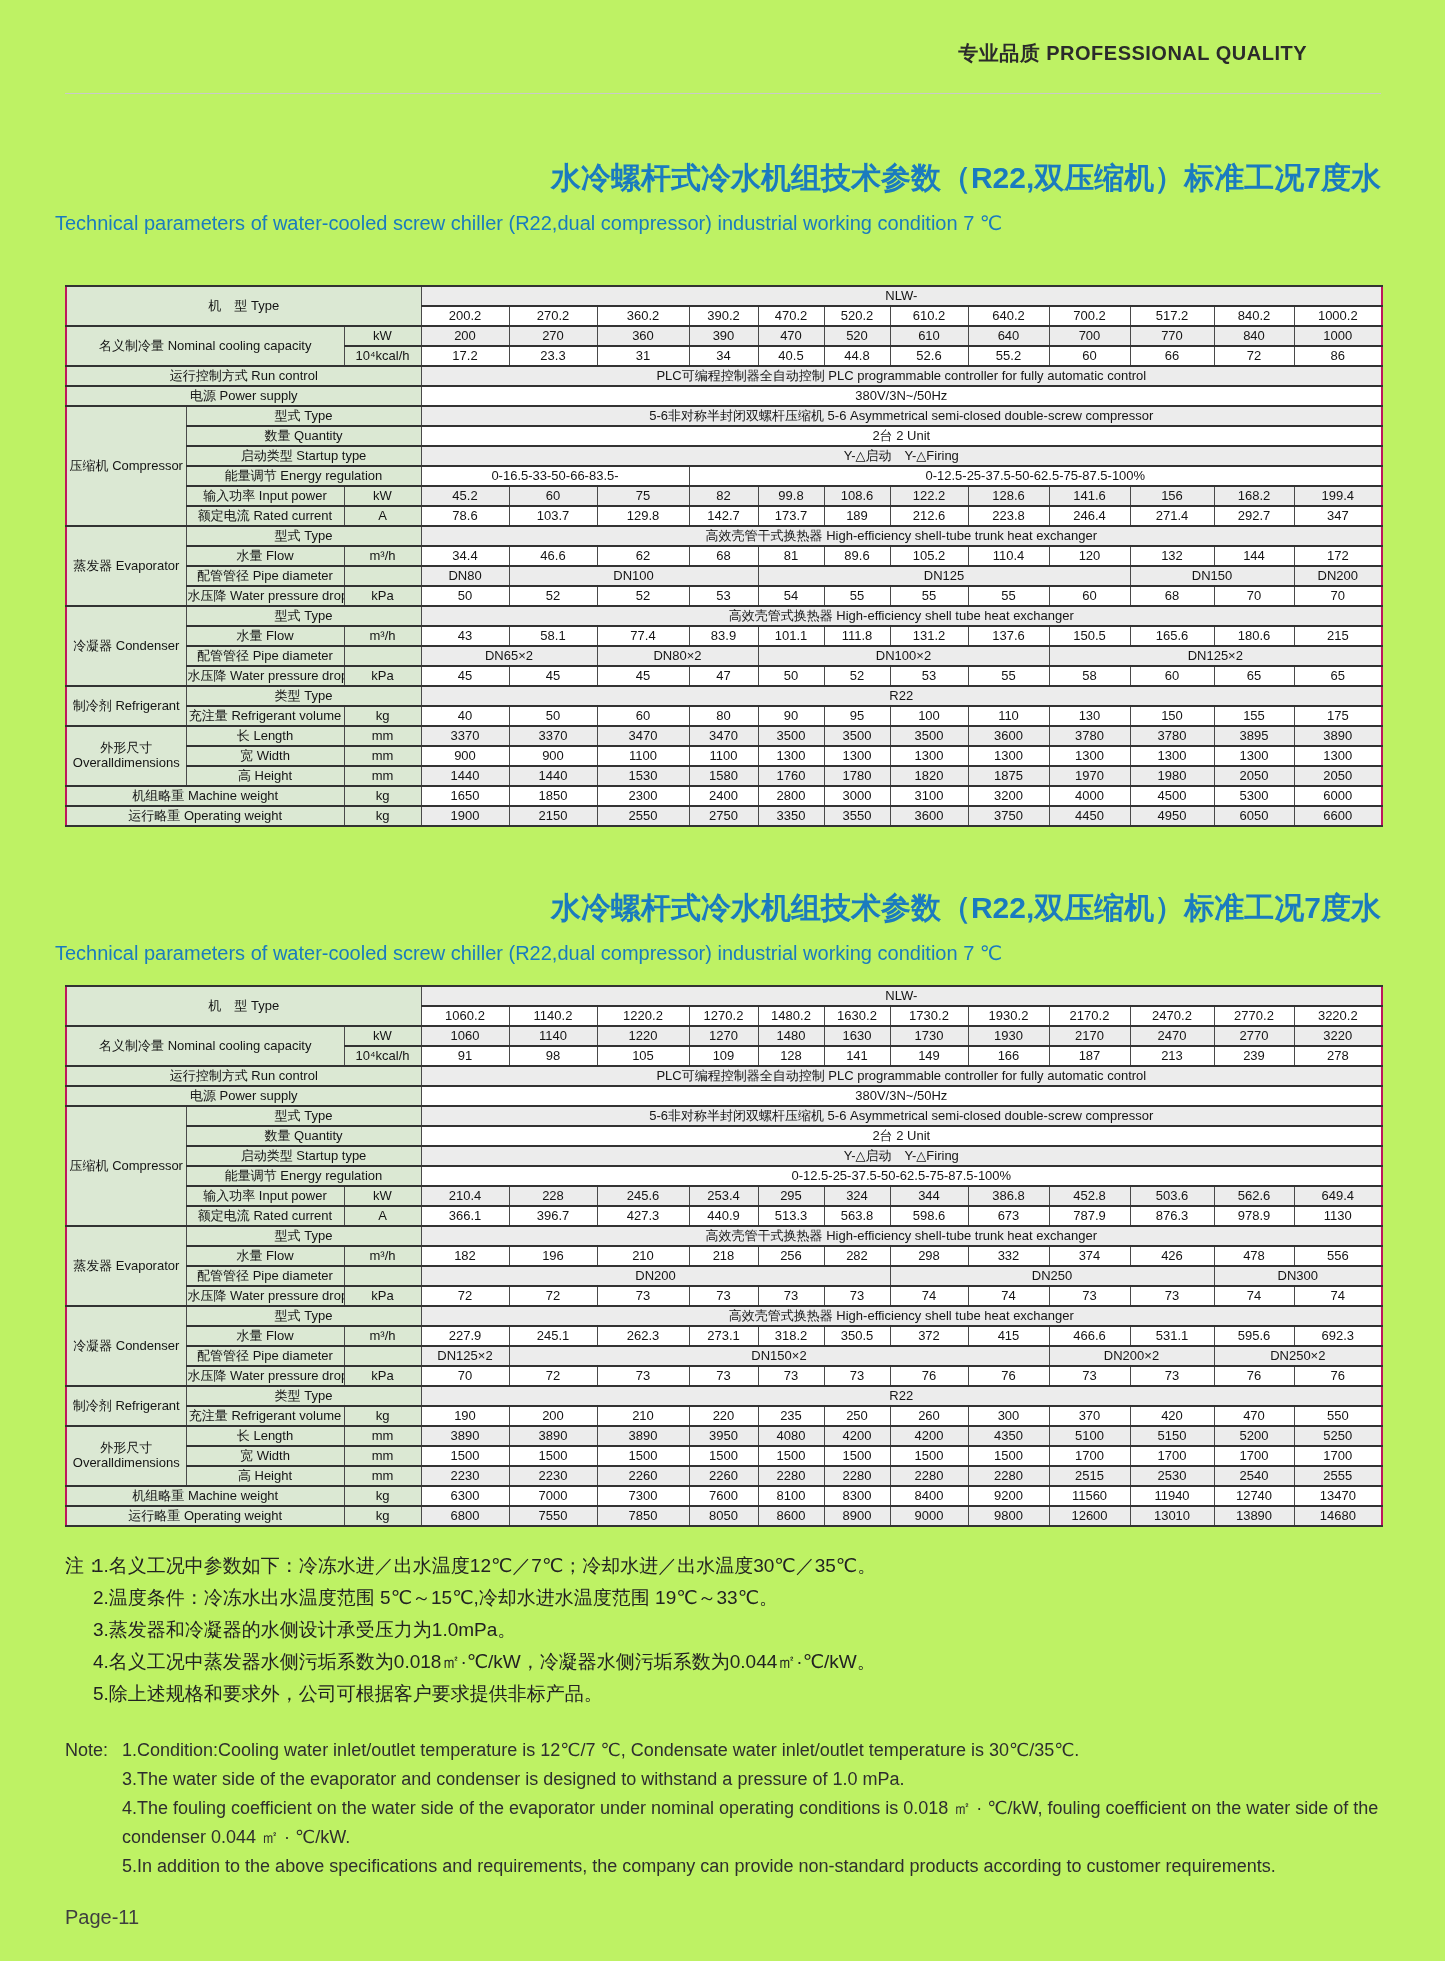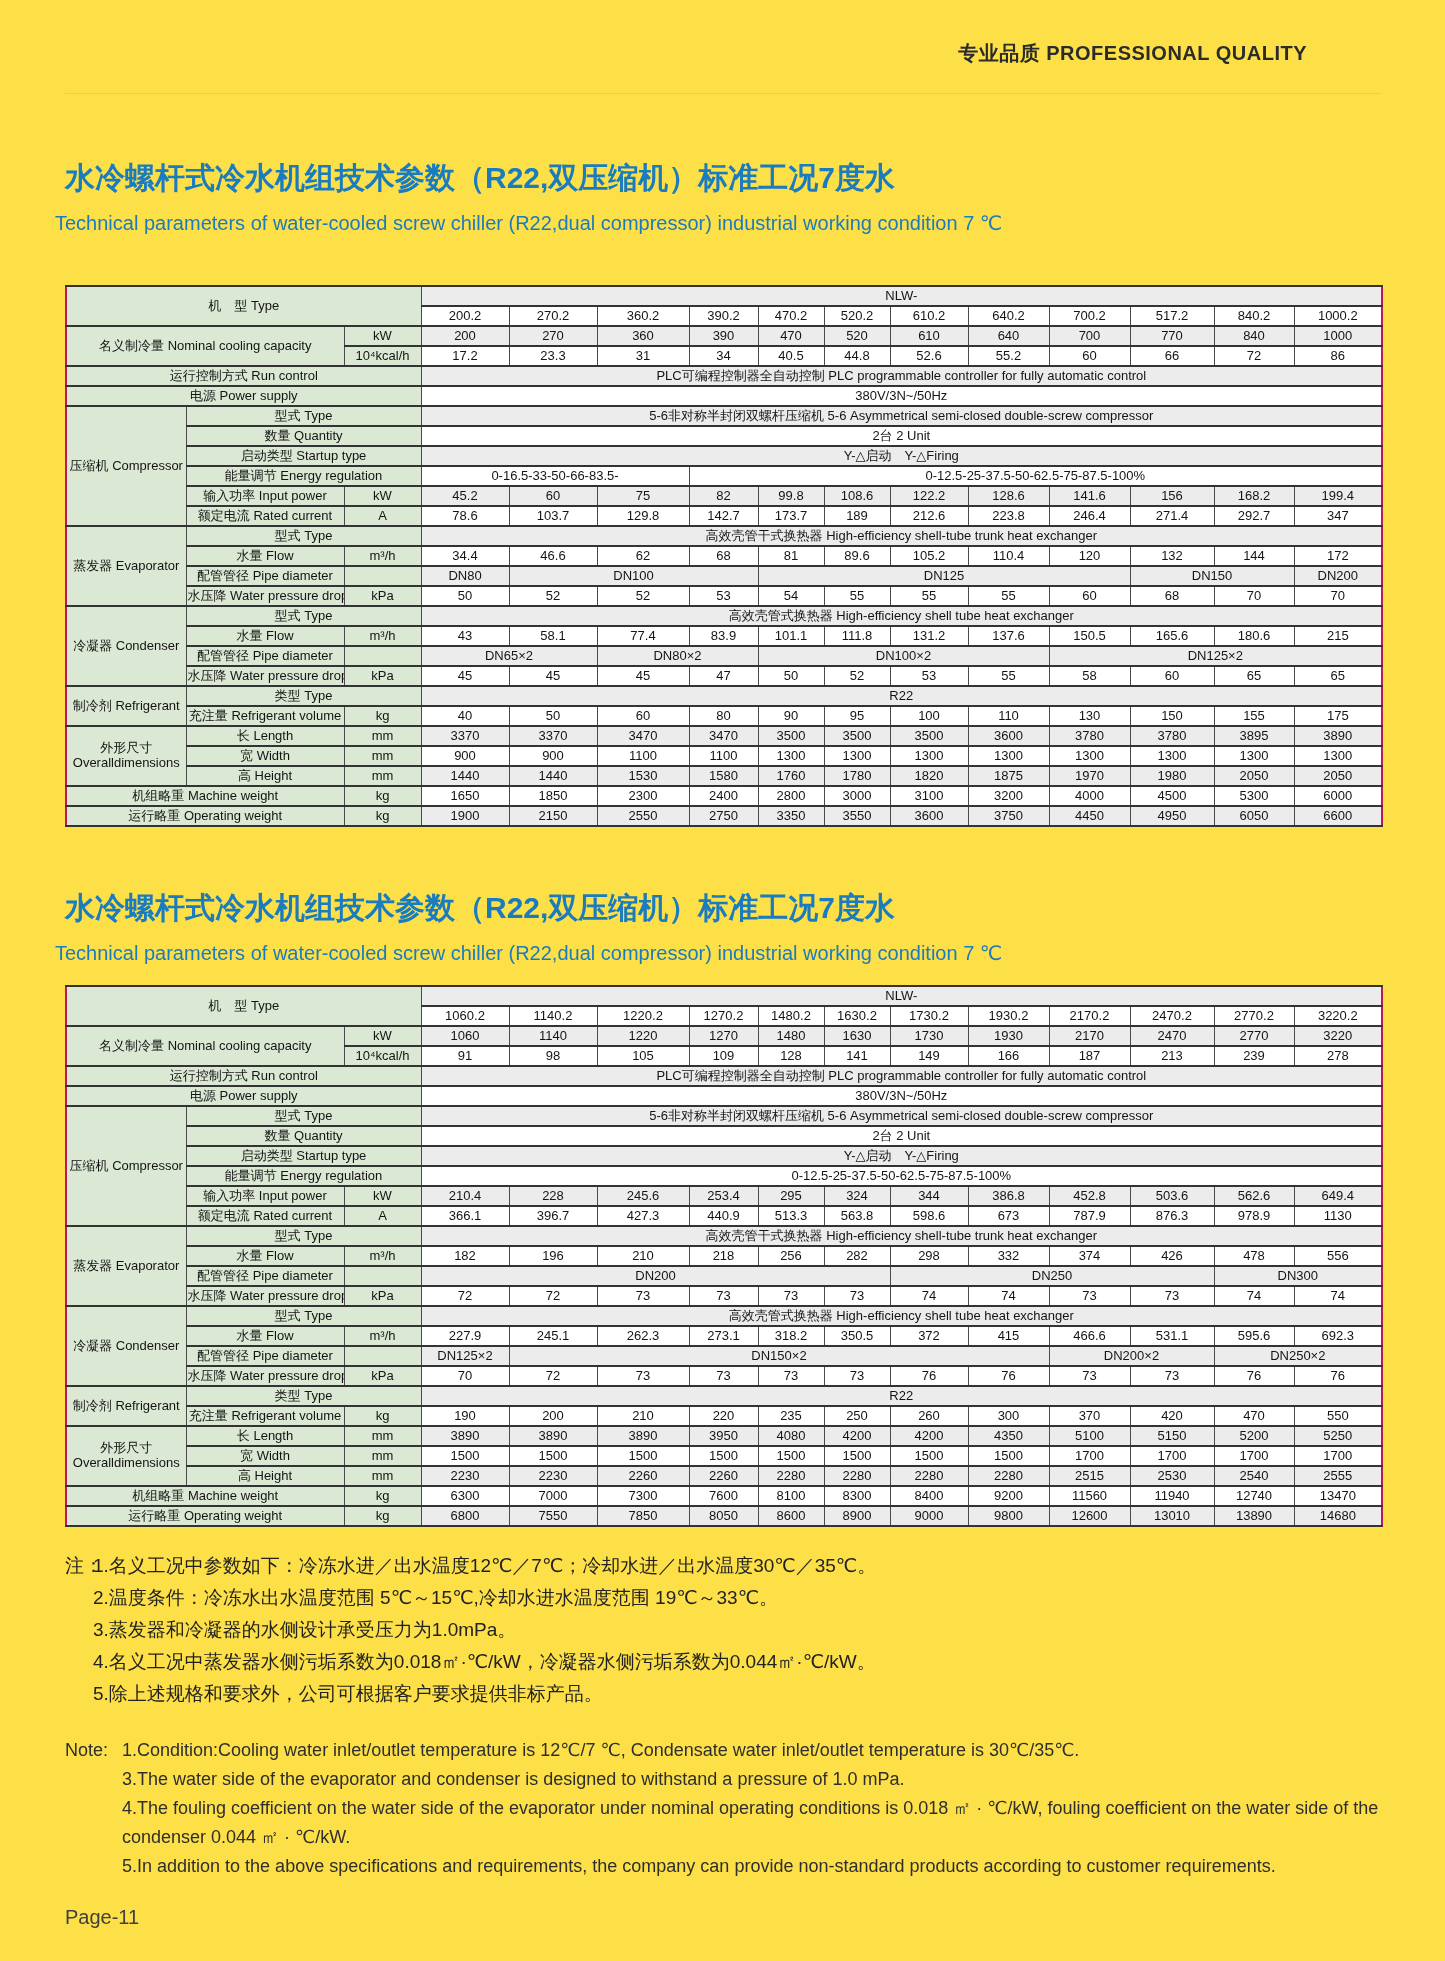--- a/index.html
+++ b/index.html
@@ -1,21 +1,21 @@
 <!DOCTYPE html>
 <html><head>
 <meta charset="utf-8">
 <style>
   html,body{margin:0;padding:0;background:#fff;}
-  .page{position:relative;width:1445px;height:1961px;background:#fde047;overflow:hidden;
+  .page{position:relative;width:1445px;height:1961px;background:#bef264;overflow:hidden;
         font-family:"Liberation Sans","DejaVu Sans",sans-serif;color:#1a1a1a;}
   .brand{position:absolute;top:40px;right:138px;font-size:20px;font-weight:bold;
          color:#2b2b2b;letter-spacing:0.5px;}
   .rule{position:absolute;top:93px;left:65px;width:1316px;height:1px;background:#c9c9c9;}
-  .title-zh{position:absolute;left:65px;width:1316px;font-size:30px;font-weight:bold;color:#1a7bbf;}
+  .title-zh{position:absolute;left:65px;width:1316px;font-size:30px;font-weight:bold;color:#1a7bbf;text-align:right;}
   .title-en{position:absolute;left:55px;width:1316px;font-size:20px;color:#1a7bbf;margin-top:7px;}
   .t1-zh{top:158px;} .t1-en{top:204px;}
   .t2-zh{top:888px;} .t2-en{top:934px;}
   .tbl-wrap{position:absolute;left:65px;width:1316px;}
   .tw1{top:285px;} .tw2{top:985px;}
   table.spec{border-collapse:collapse;table-layout:fixed;width:1316px;border:2px solid #be185d;}
   table.spec td{height:18px;padding:0 1px;text-align:center;vertical-align:middle;
         font-size:13px;line-height:1.05;overflow:hidden;white-space:nowrap;
         border-left:1px solid #4a4a4a;border-right:1px solid #4a4a4a;
         border-top:2px solid #333;border-bottom:2px solid #333;color:#141414;}

